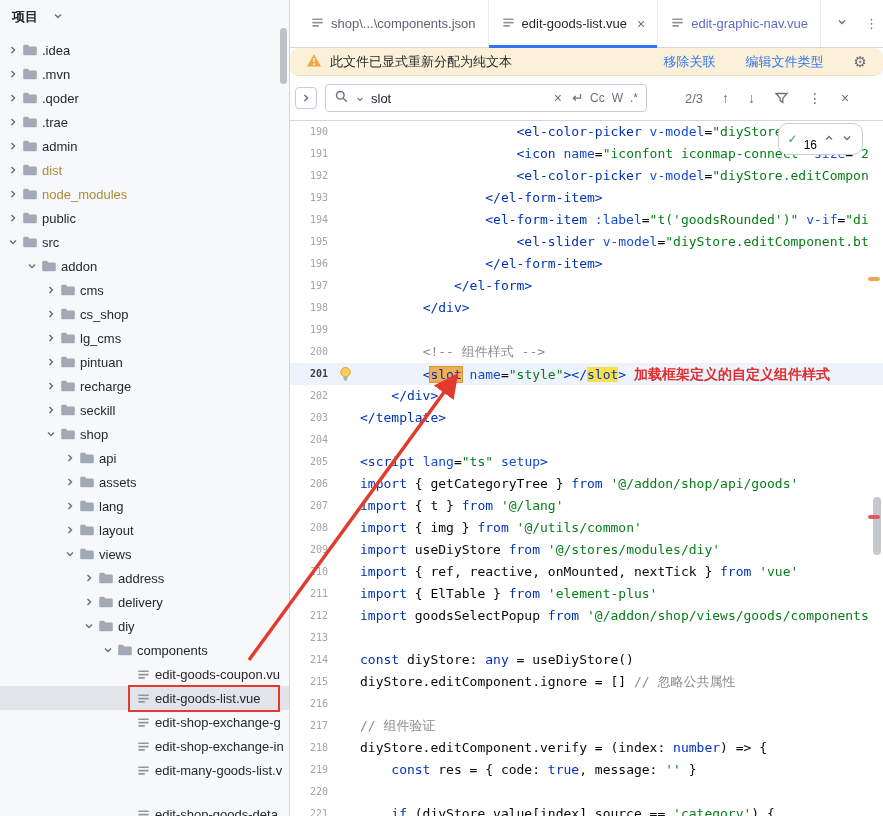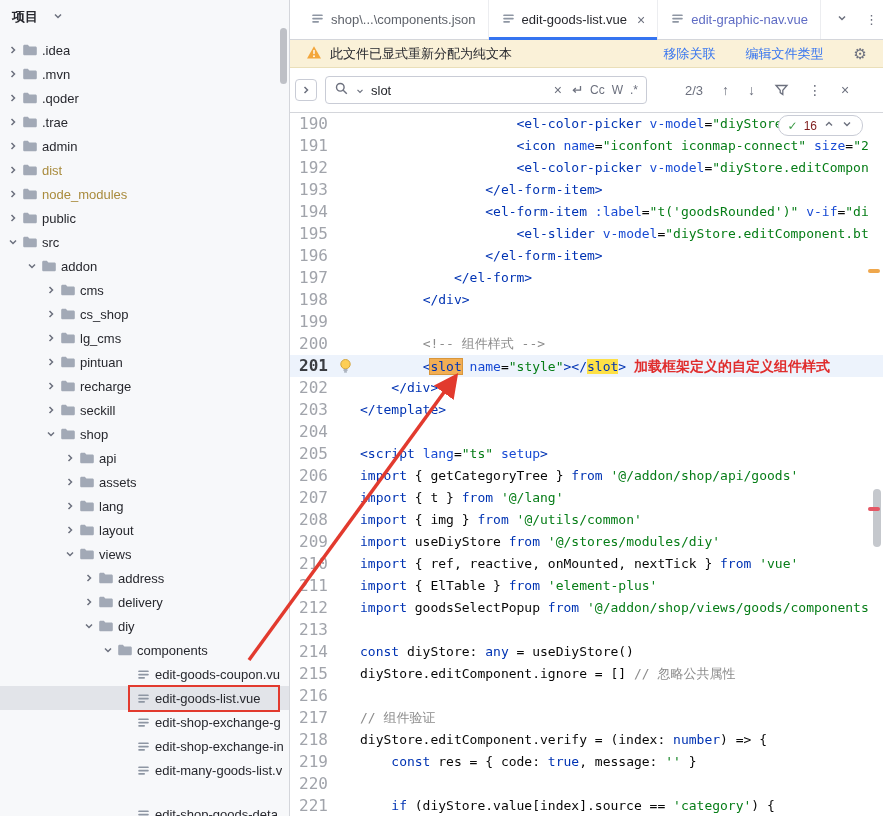--- a/index.html
+++ b/index.html
@@ -22,67 +22,67 @@
   .trow .chev { width:14px; flex:none; display:flex; justify-content:center; }
   .trow .ticn { flex:none; margin:0 4px 0 2px; display:flex; }
   .trow .tlbl { overflow:hidden; }
   .tlbl.ignored { color:#A98B3D; }
   .tree-thumb { position:absolute; top:28px; right:2px; width:7px; height:56px; border-radius:4px; background:rgba(120,125,135,.45); z-index:5; }
   .red-box { position:absolute; left:128px; top:685px; width:152px; height:27px; border:2px solid #E23A2E; z-index:40; pointer-events:none; }
 
   
   main.editor-pane { flex:1; display:flex; flex-direction:column; background:#fff; overflow:hidden; }
 
-  .tabbar { height:40px; flex:none; border-bottom:1px solid #D4D6DB; display:flex; align-items:stretch; background:#fff; padding-left:8px;text-align:center; }
+  .tabbar { height:48px; flex:none; border-bottom:1px solid #D4D6DB; display:flex; align-items:stretch; background:#fff; padding-left:8px;text-align:center; }
   .tab { display:flex; align-items:center; gap:6px; padding:0 12px; position:relative; border-right:1px solid #ECEDF0; cursor:pointer; }
   .tab.active::after { content:""; position:absolute; left:0; right:0; bottom:-1px; height:3px; background:#3574F0; }
   .tab .tlabel { white-space:nowrap; }
   .tab .dim { color:#5F636B; }
   .tab .mod { color:#5F6CC4; }
   .tab .tclose { color:#6C707E; font-size:14px; margin-left:4px; cursor:pointer; }
   .tab-extras { margin-left:auto; display:flex; align-items:center; gap:16px; padding:0 14px; color:#6C707E; }
 
-  .banner { height:28px; flex:none; background:#FAF1D8; border-bottom:1px solid #EADFB9; display:flex; align-items:center; padding:0 16px; gap:8px; }
+  .banner { height:28px; flex:none; background:#FAF1D8; border-bottom:1px solid #EADFB9; display:flex; align-items:center; padding:0 16px; gap:8px;border-radius:9px; }
   .banner .msg { color:#27282E; }
   .banner .spacer { flex:1; }
   .banner .blink { color:#3574F0; margin-left:22px; cursor:pointer; }
   .banner .gear { color:#6C707E; font-size:15px; margin-left:22px; cursor:pointer; }
 
   .findbar { height:45px; flex:none; border-bottom:1px solid #D4D6DB; display:flex; align-items:center; padding:0 10px 0 5px; background:#fff; }
   .expand-btn { width:22px; height:22px; border:1px solid #C9CCD6; border-radius:4px; display:flex; align-items:center; justify-content:center; flex:none; cursor:pointer; }
   .search-field { width:322px; height:28px; border:1px solid #C9CCD6; border-radius:4px; display:flex; align-items:center; padding:0 8px; margin-left:8px; gap:7px; }
   .search-field .query { flex:1; color:#1F2126; }
   .sf-btn { color:#6C707E; font-size:12px; cursor:pointer; display:flex; align-items:center; }
   .sf-btn.glyph { font-size:14px; }
   .find-right { display:flex; align-items:center; gap:19px; margin-left:38px; color:#6C707E; }
   .fcount { color:#6C707E; }
   .fic { cursor:pointer; font-size:14px; display:flex; align-items:center; }
 
   
   .code-wrap { flex:1; position:relative; overflow:hidden; font-family:"DejaVu Sans Mono","Liberation Mono",monospace; font-size:13px; background:#fff; }
   .cl { display:flex; height:22px; line-height:22px; }
   .cl.active { background:#EDF3FC; }
-  .gut { width:44px; flex:none; text-align:right; padding-right:6px; color:#A1A4AB; font-size:16px; }
+  .gut { width:44px; flex:none; text-align:right; padding-right:6px; color:#A1A4AB; font-size:10px; }
   .cl.active .gut { color:#3B3D42; font-weight:bold; }
   .bz { width:26px; flex:none; position:relative; }
   .bz svg { position:absolute; left:5px; top:3px; }
   .ct { flex:1; white-space:pre; overflow:hidden; }
   .c-tag { color:#0033B3; }
   .c-attr { color:#174AD4; }
   .c-str { color:#067D17; }
   .c-kw { color:#0033B3; }
   .c-com { color:#8C8C8C; }
   .c-pl { color:#080808; }
   .c-hl { background:#FDE047; color:#0033B3; }
   .c-hlc { background:#F2AE54; box-shadow:0 0 0 1px #D8963B; color:#0033B3; }
   .c-red { color:#E02D2D; font-weight:bold; font-size:14px; font-family:"Liberation Sans","DejaVu Sans",sans-serif; }
 
   .inspect { position:absolute; top:2px; right:20px; display:flex; align-items:center; gap:6px; background:#fff; border:1px solid #C9CCD6; border-radius:10px; padding:2px 9px; font-family:"Liberation Sans","DejaVu Sans",sans-serif; font-size:12px; z-index:20; }
   .inspect .chk { color:#3C9A46; font-weight:bold; }
-  .inspect .cnt { color:#7f1d1d; }
+  .inspect .cnt { color:#000000;margin-top:12px; }
 
   .stripe-mark { position:absolute; right:3px; width:12px; height:4px; border-radius:2px; z-index:15; }
   .mark-warn { background:#EFA74C; top:156px; }
   .mark-err  { background:#E55765; top:394px; }
   .scroll-thumb { position:absolute; right:2px; top:376px; width:8px; height:58px; border-radius:4px; background:rgba(140,145,155,.5); z-index:14; }
 
   .arrow-overlay { position:absolute; left:0; top:0; width:883px; height:816px; pointer-events:none; z-index:100; }
 </style>
 </head>
 <body>

